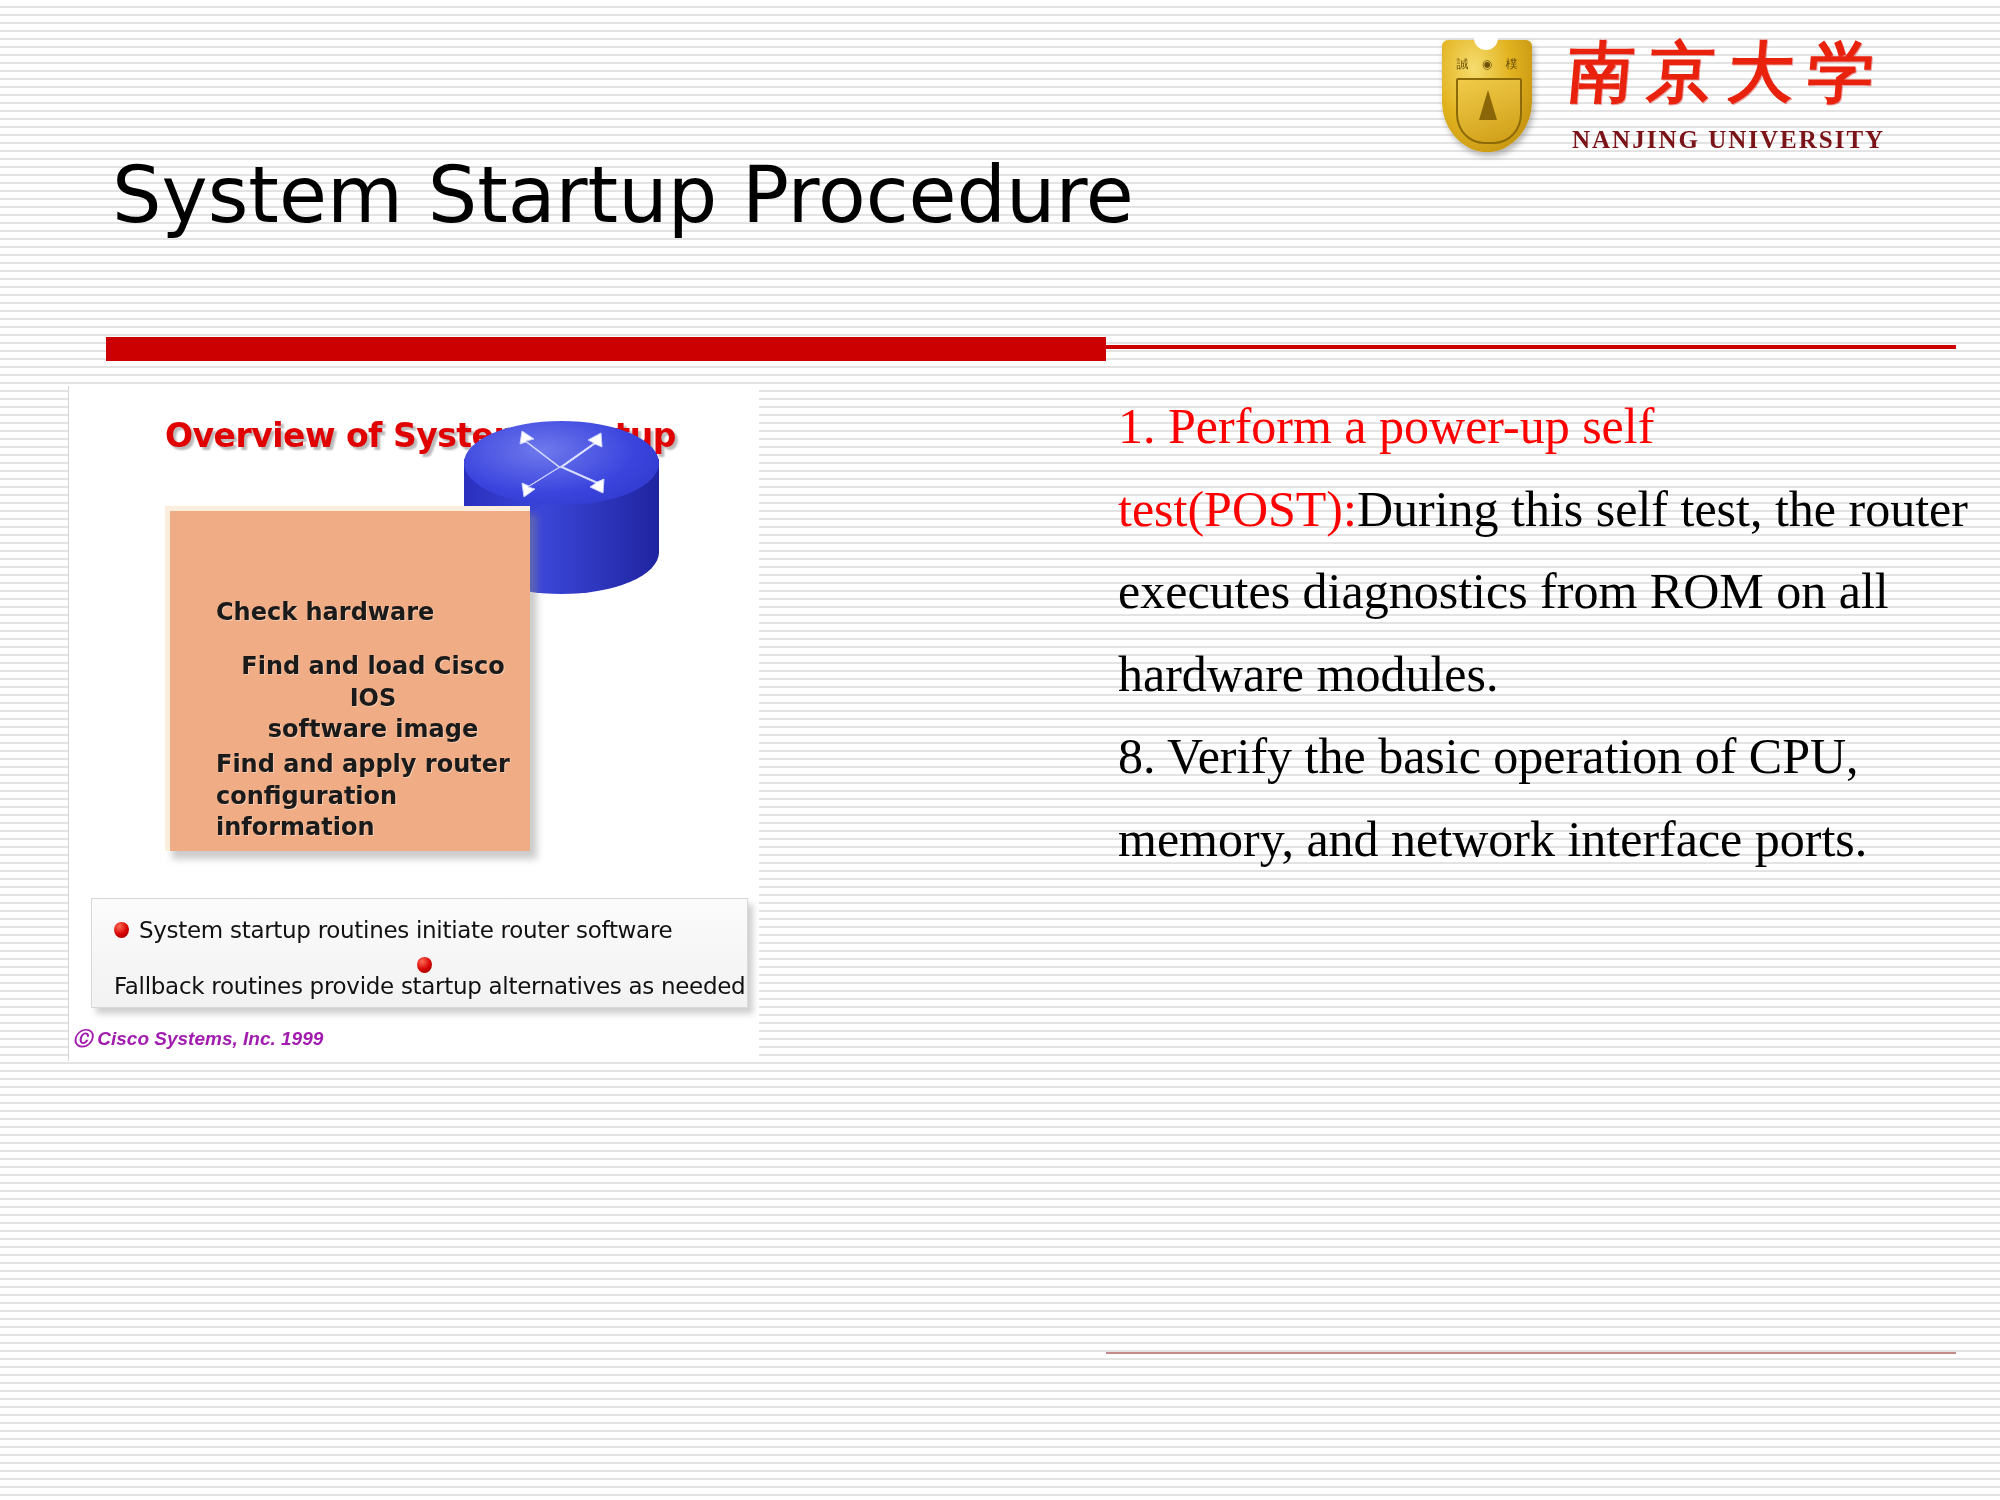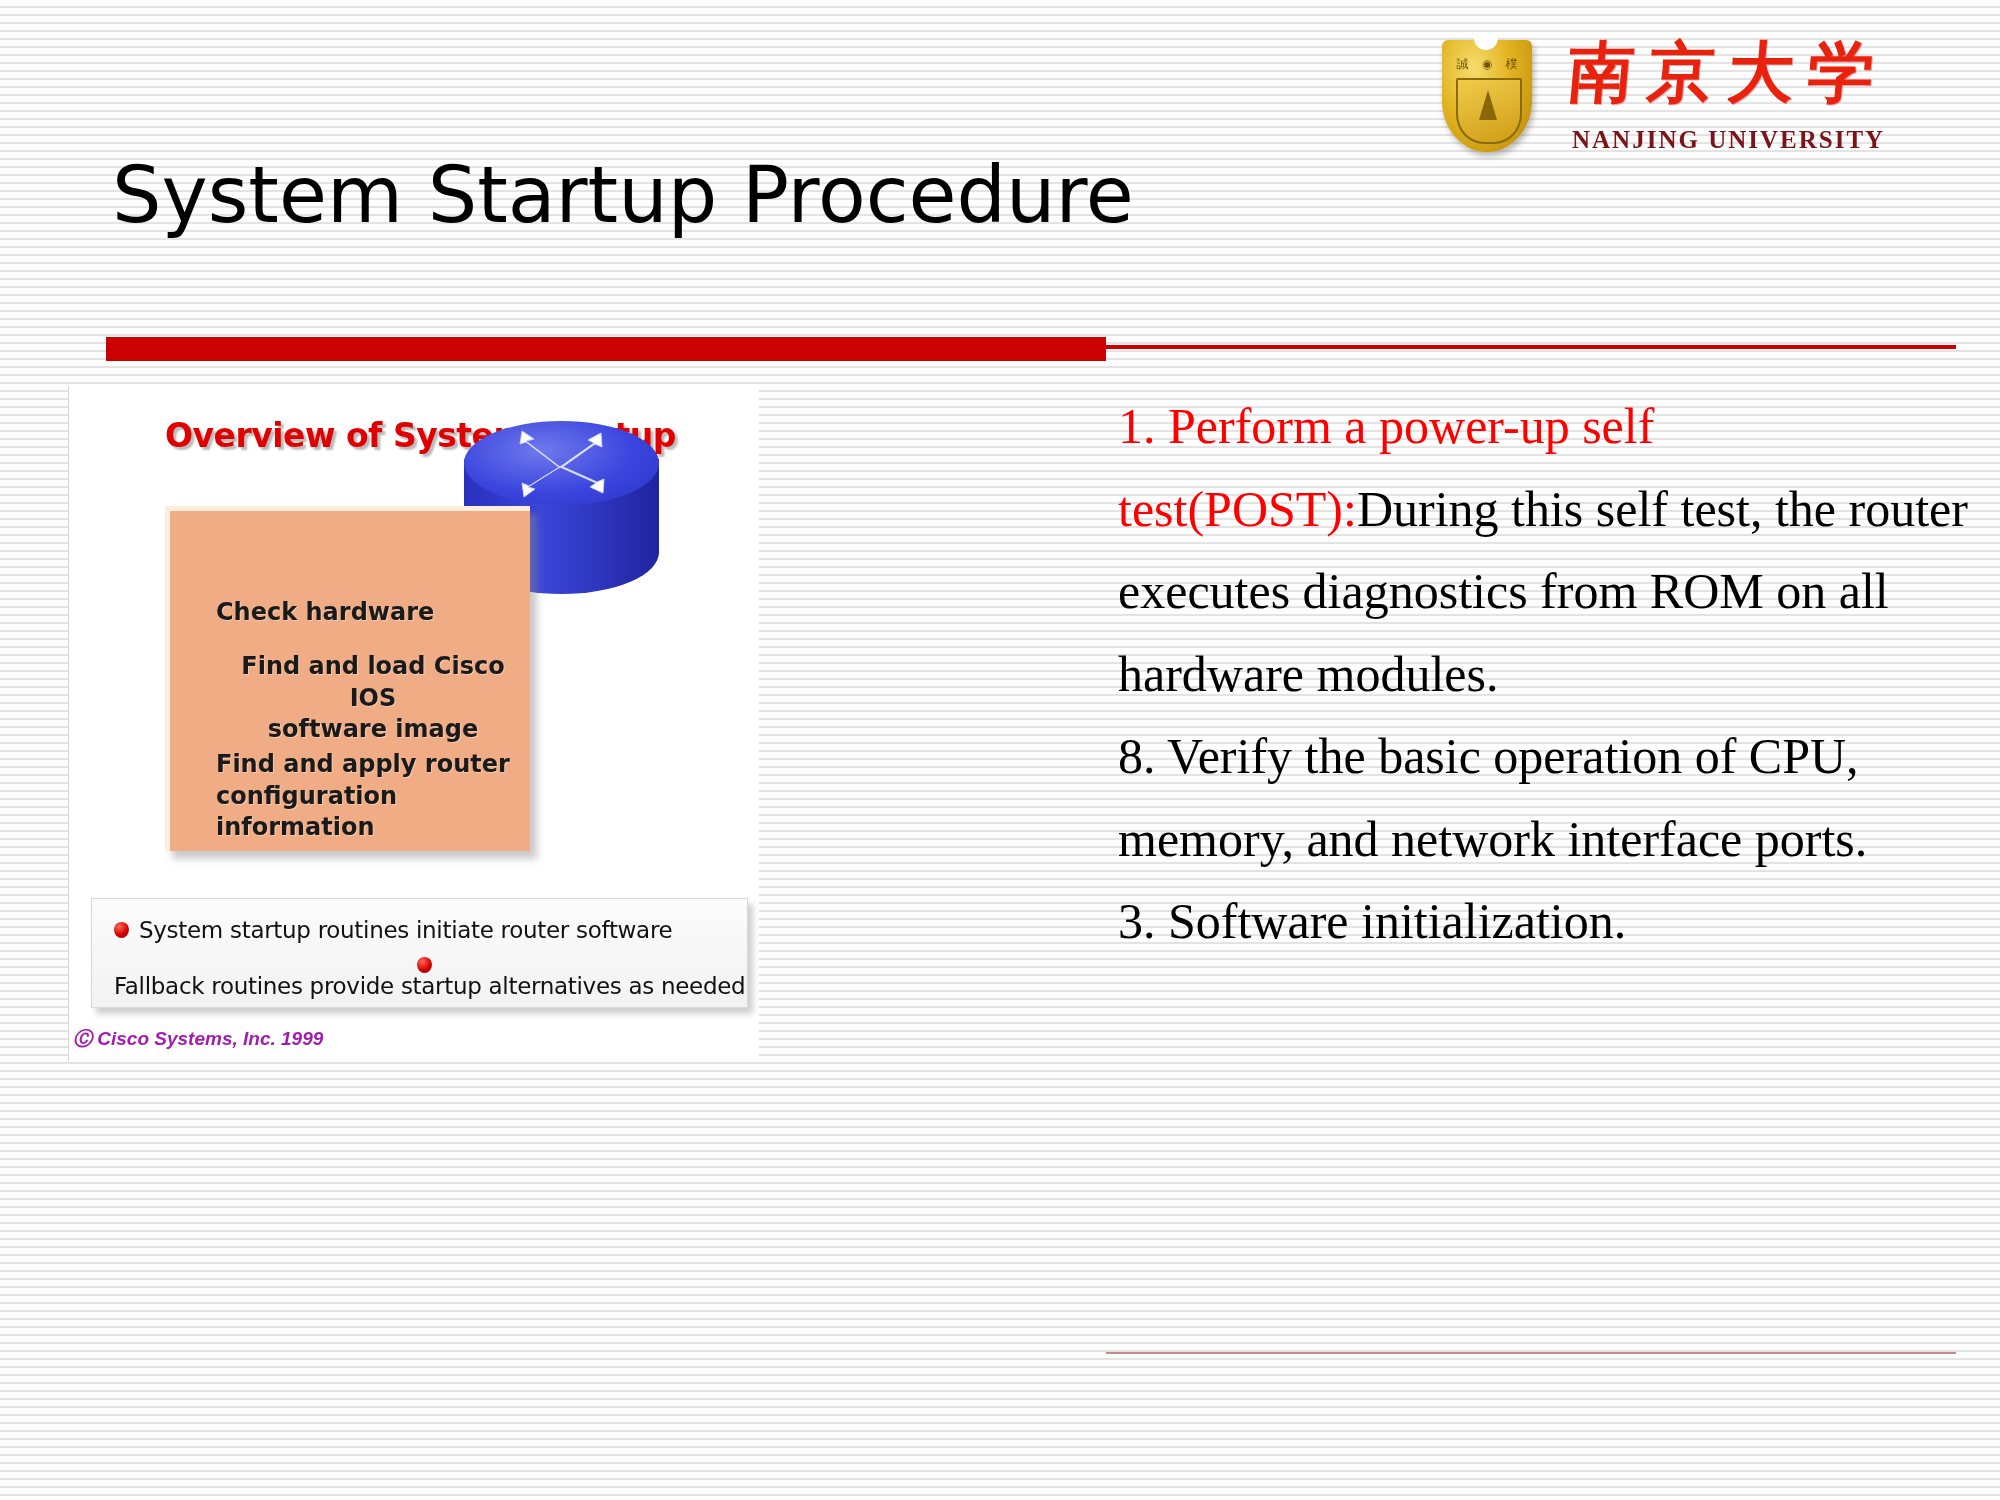--- a/index.html
+++ b/index.html
@@ -387,16 +387,15 @@
         <span class="b-text">Fallback routines provide startup alternatives as needed</span>
       </div>
     </div>
 
     <div id="pic-copyright">Ⓒ Cisco Systems, Inc. 1999</div>
   </div>
 
   <div id="body-text">
     <p><span class="red">1. Perform a power-up self test(POST):</span><span>During this self test, the router executes diagnostics from ROM on all hardware modules.</span></p>
     <p>8. Verify the basic operation of CPU, memory, and network interface ports.</p>
-    <p>3. Software initialization.</p>
   </div>
 
 </div>
 
 </body></html>

